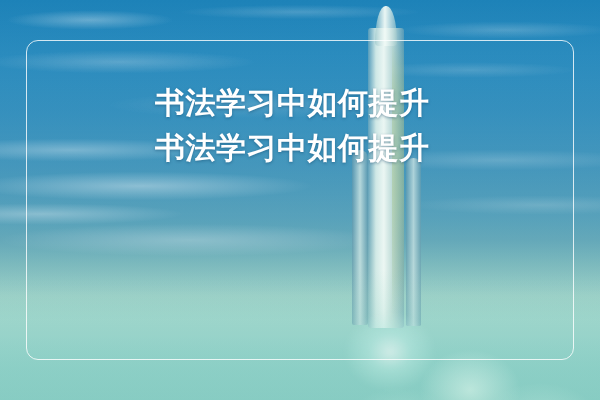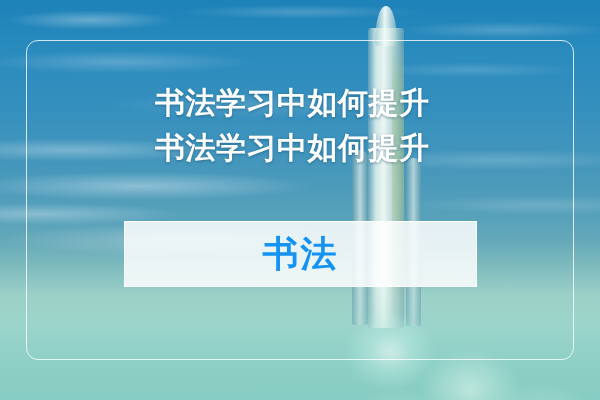--- a/index.html
+++ b/index.html
@@ -225,17 +225,14 @@
   <div class="plume-bright"></div>
   <div class="bottom-tint"></div>
 
   <div class="frame"></div>
 
   <div class="title">
     <span class="title-line">书法学习中如何提升</span>
     <span class="title-line">书法学习中如何提升</span>
   </div>
 
-  <div class="keyword-bar">
-    <span class="keyword">书法</span>
-  </div>
 
 </div>
 
 </body></html>

